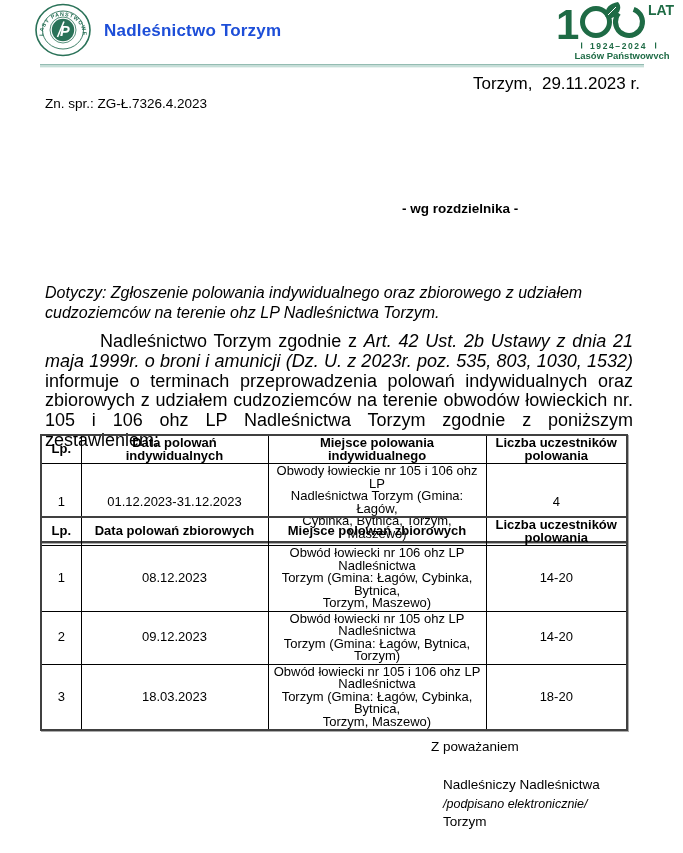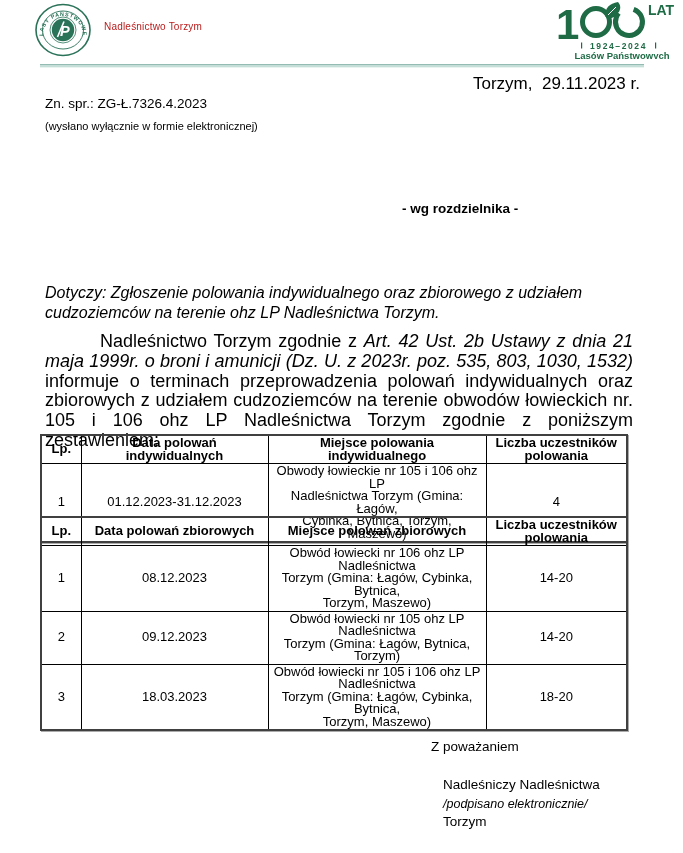--- a/index.html
+++ b/index.html
@@ -4,21 +4,21 @@
 <style>
   html,body { margin:0; padding:0; background:#ffffff; }
   .page {
     position:relative; width:683px; height:853px; margin:0 auto;
     background:#ffffff; color:#000;
     font-family:"Liberation Sans", sans-serif; overflow:hidden;
   }
   .abs { position:absolute; }
 
   
-  .org-title { left:104px; top:21px; font-size:10px; font-weight:normal; color:#b91c1c; letter-spacing:.2px; }
+  .org-title { left:104px; top:21px; font-size:17px; font-weight:bold; color:#1d4ed8; letter-spacing:.2px; }
   .rule { left:40px; top:64px; width:604px; height:2px; background:#c6ded8; border-top:1px solid #94bcb2; border-bottom:1px solid #e9f3f0; }
 
   
   .date-line { top:74px; left:473px; font-size:17px; white-space:pre; }
   .ref-line  { left:45px; top:96px; font-size:13.5px; }
   .delivery  { left:45px; top:120px; font-size:11px; }
 
   .addressee { left:402px; top:201px; font-size:13.5px; font-weight:bold; }
 
   .subject { left:45px; top:283px; width:594px; font-size:16px; font-style:italic; line-height:20px; }
@@ -90,21 +90,20 @@
         <text x="62.5" y="47.5" font-size="8.5" font-weight="bold" letter-spacing="1.6" text-anchor="middle">1924–2024</text>
         <text x="66" y="57.5" font-size="9.5" font-weight="bold" text-anchor="middle">Lasów Państwowych</text>
       </g>
     </svg>
   </div>
 
   <div class="abs rule"></div>
 
   <div class="abs date-line">Torzym,  29.11.2023 r.</div>
   <div class="abs ref-line">Zn. spr.: ZG-Ł.7326.4.2023</div>
-  <div class="abs delivery">(wysłano wyłącznie w formie elektronicznej)</div>
 
   <div class="abs addressee">- wg rozdzielnika -</div>
 
   <div class="abs subject">Dotyczy: Zgłoszenie polowania indywidualnego oraz zbiorowego z udziałem cudzoziemców na terenie ohz LP Nadleśnictwa Torzym.</div>
 
   <div class="abs body-par"><span>Nadleśnictwo Torzym zgodnie z </span><span class="legal">Art. 42 Ust. 2b Ustawy z dnia 21 maja 1999r. o broni i amunicji (Dz. U. z 2023r. poz. 535, 803, 1030, 1532)</span><span> informuje o terminach przeprowadzenia polowań indywidualnych oraz zbiorowych z udziałem cudzoziemców na terenie obwodów łowieckich nr. 105 i 106 ohz LP Nadleśnictwa Torzym zgodnie z poniższym zestawieniem:</span></div>
 
   <table class="doc" id="table-individual">
     <colgroup>
         <col style="width:40px">

